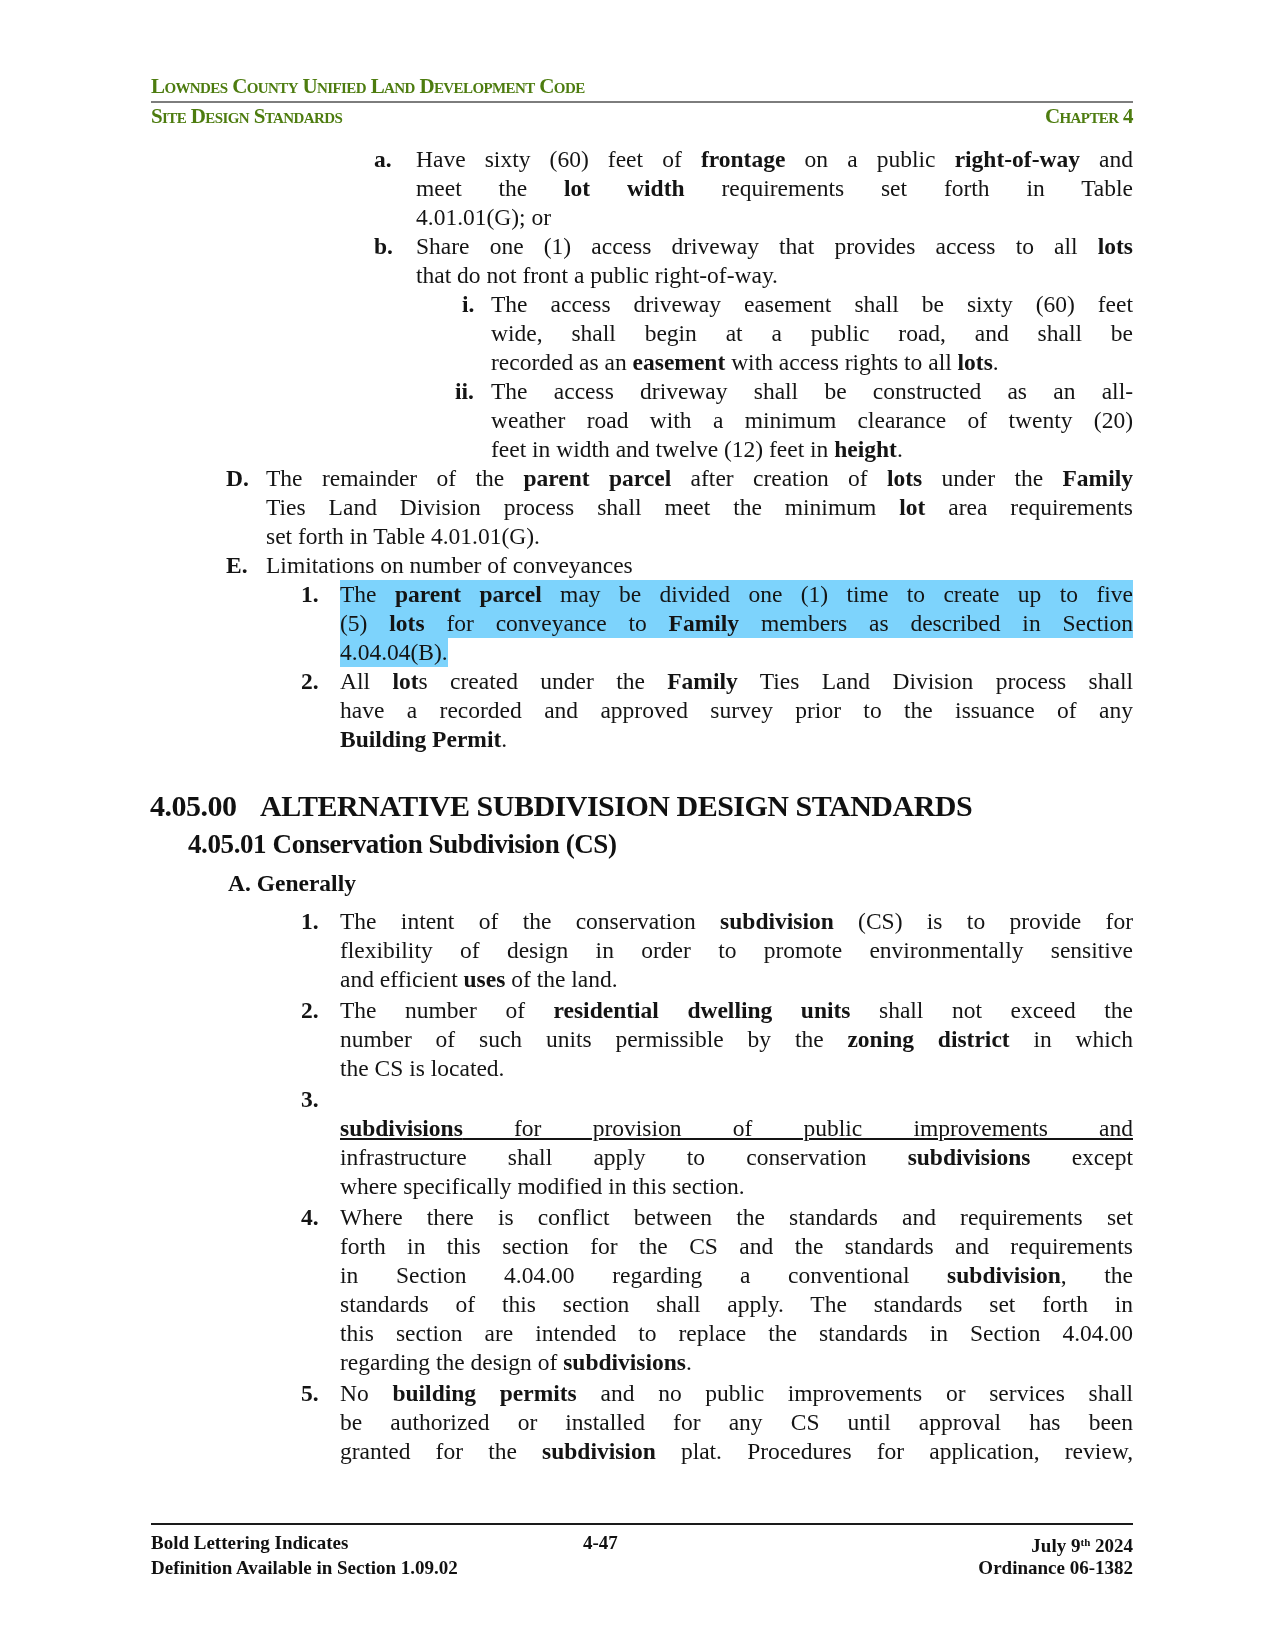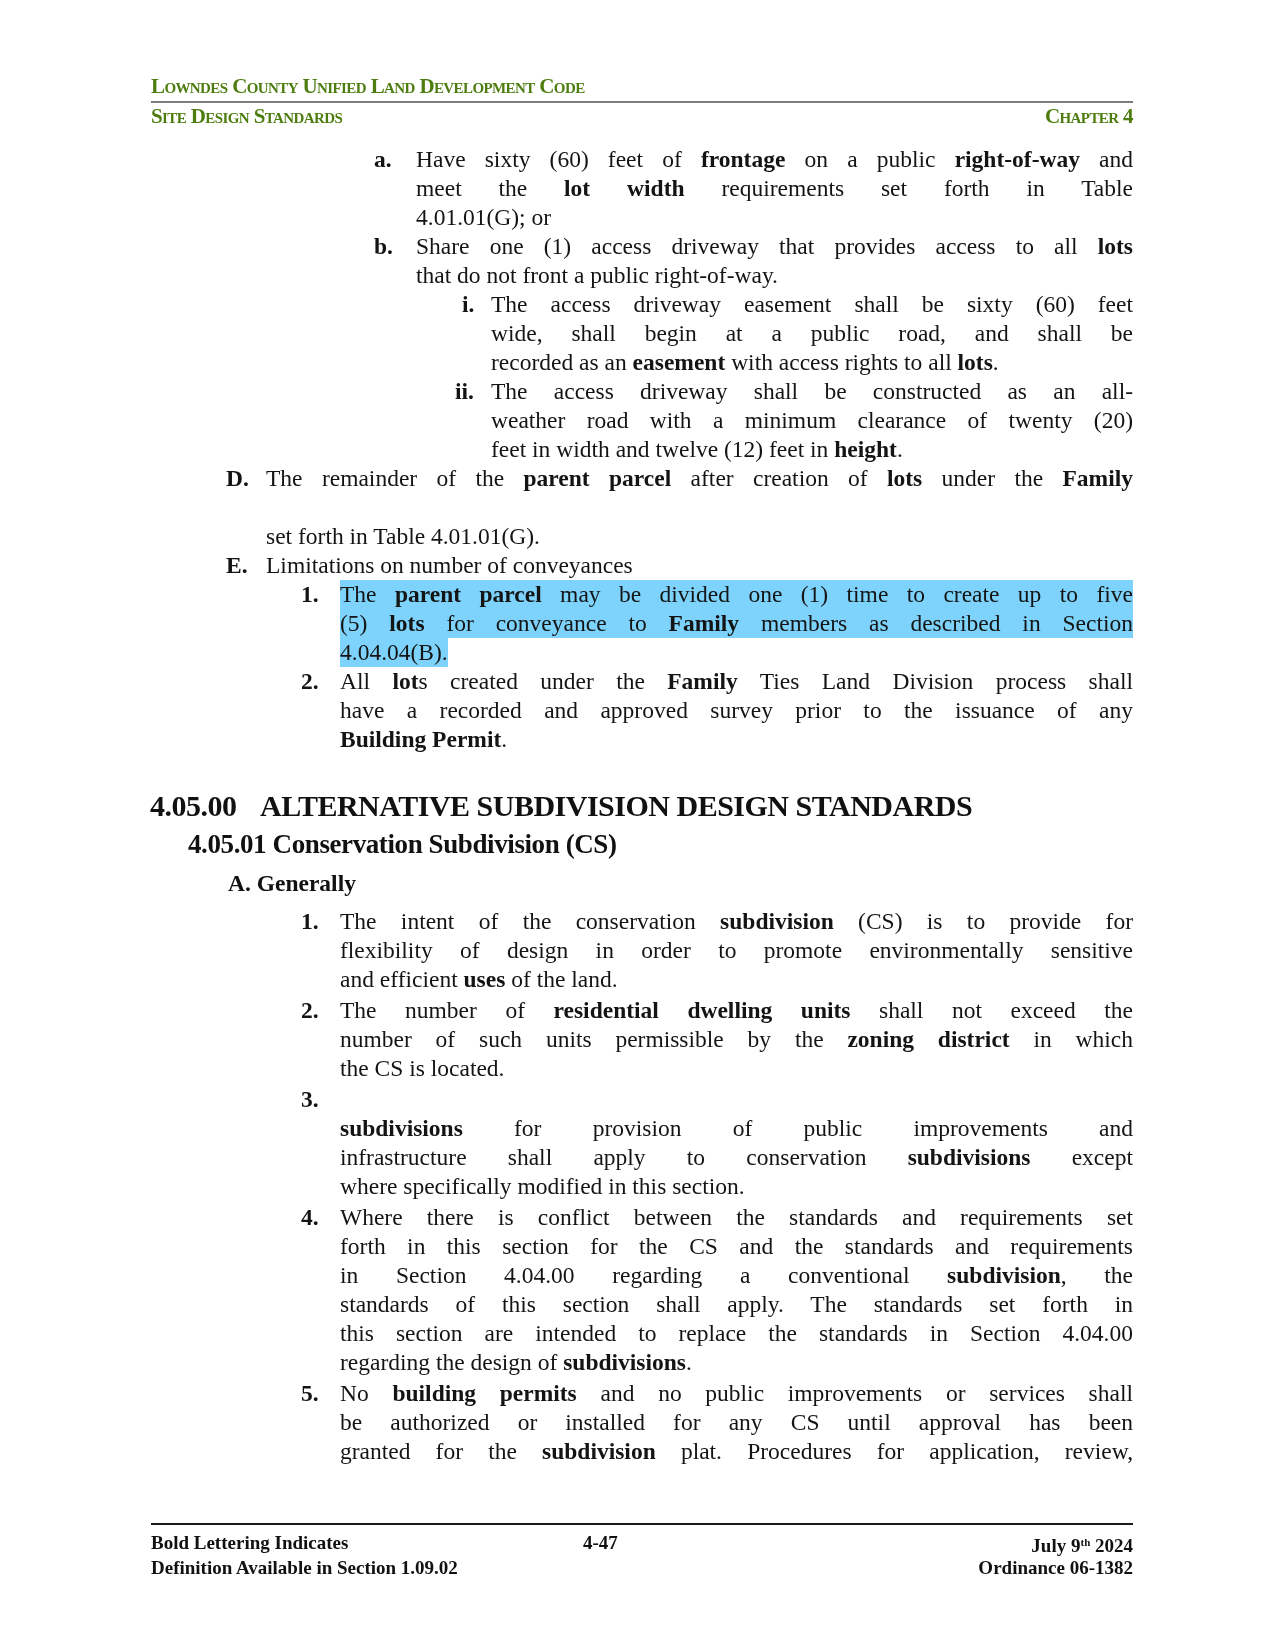--- a/index.html
+++ b/index.html
@@ -64,20 +64,21 @@
   <div class="ln just" style="left:491px; top:319px; width:642px;">wide, shall begin at a public road, and shall be</div>
   <div class="ln" style="left:491px; top:348px;">recorded as an <b>easement</b> with access rights to all <b>lots</b>.</div>
 
   <div class="lbl" style="left:455px; top:377px;">ii.</div>
   <div class="ln just" style="left:491px; top:377px; width:642px;">The access driveway shall be constructed as an all-</div>
   <div class="ln just" style="left:491px; top:406px; width:642px;">weather road with a minimum clearance of twenty (20)</div>
   <div class="ln" style="left:491px; top:435px;">feet in width and twelve (12) feet in <b>height</b>.</div>
 
   <div class="lbl" style="left:226px; top:464px;">D.</div>
   <div class="ln just" style="left:266px; top:464px; width:867px;">The remainder of the <b>parent parcel</b> after creation of <b>lots</b> under the <b>Family</b></div>
+  <div class="ln just" style="left:266px; top:493px; width:867px;">Ties Land Division process shall meet the minimum <b>lot</b> area requirements</div>
   <div class="ln" style="left:266px; top:522px;">set forth in Table 4.01.01(G).</div>
 
   <div class="lbl" style="left:226px; top:551px;">E.</div>
   <div class="ln" style="left:266px; top:551px;">Limitations on number of conveyances</div>
 
   <div class="lbl" style="left:301px; top:580px;">1.</div>
   <div class="ln just hl" style="left:340px; top:580px; width:793px;">The <b>parent parcel</b> may be divided one (1) time to create up to five</div>
   <div class="ln just hl" style="left:340px; top:609px; width:793px;">(5) <b>lots</b> for conveyance to <b>Family</b> members as described in Section</div>
   <div class="ln hl" style="left:340px; top:638px;">4.04.04(B).</div>
 
@@ -104,21 +105,21 @@
   <div class="ln just" style="left:340px; top:907px; width:793px;">The intent of the conservation <b>subdivision</b> (CS) is to provide for</div>
   <div class="ln just" style="left:340px; top:936px; width:793px;">flexibility of design in order to promote environmentally sensitive</div>
   <div class="ln" style="left:340px; top:965px;">and efficient <b>uses</b> of the land.</div>
 
   <div class="lbl" style="left:301px; top:996px;">2.</div>
   <div class="ln just" style="left:340px; top:996px; width:793px;">The number of <b>residential dwelling units</b> shall not exceed the</div>
   <div class="ln just" style="left:340px; top:1025px; width:793px;">number of such units permissible by the <b>zoning district</b> in which</div>
   <div class="ln" style="left:340px; top:1054px;">the CS is located.</div>
 
   <div class="lbl" style="left:301px; top:1085px;">3.</div>
-  <div class="ln just" style="left:340px; top:1114px; width:793px;"><b>subdivisions</b> for provision of public improvements and</div>
+  <div class="ln just" style="left:340px; top:1114px; width:793px;text-decoration:underline;"><b>subdivisions</b> for provision of public improvements and</div>
   <div class="ln just" style="left:340px; top:1143px; width:793px;">infrastructure shall apply to conservation <b>subdivisions</b> except</div>
   <div class="ln" style="left:340px; top:1172px;">where specifically modified in this section.</div>
 
   <div class="lbl" style="left:301px; top:1203px;">4.</div>
   <div class="ln just" style="left:340px; top:1203px; width:793px;">Where there is conflict between the standards and requirements set</div>
   <div class="ln just" style="left:340px; top:1232px; width:793px;">forth in this section for the CS and the standards and requirements</div>
   <div class="ln just" style="left:340px; top:1261px; width:793px;">in Section 4.04.00 regarding a conventional <b>subdivision</b>, the</div>
   <div class="ln just" style="left:340px; top:1290px; width:793px;">standards of this section shall apply.  The standards set forth in</div>
   <div class="ln just" style="left:340px; top:1319px; width:793px;">this section are intended to replace the standards in Section 4.04.00</div>
   <div class="ln" style="left:340px; top:1348px;">regarding the design of <b>subdivisions</b>.</div>

